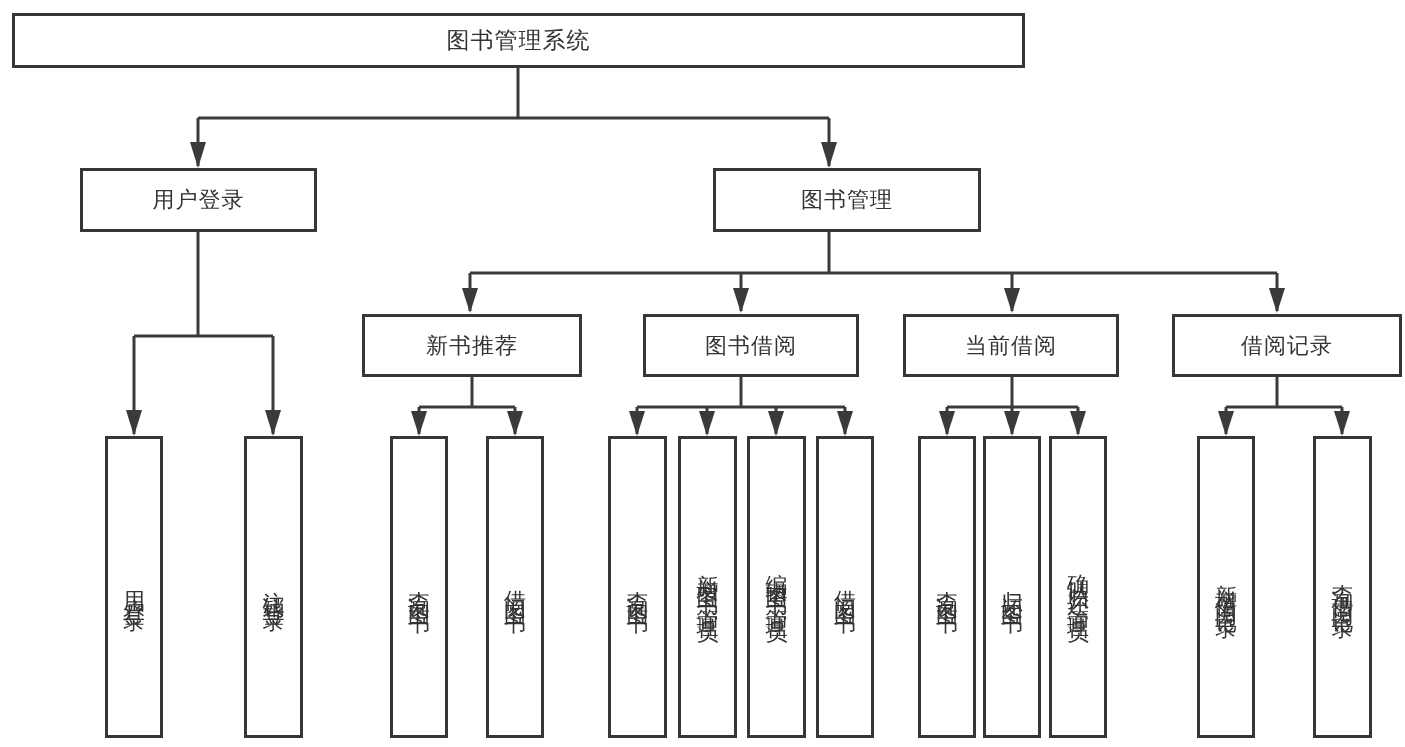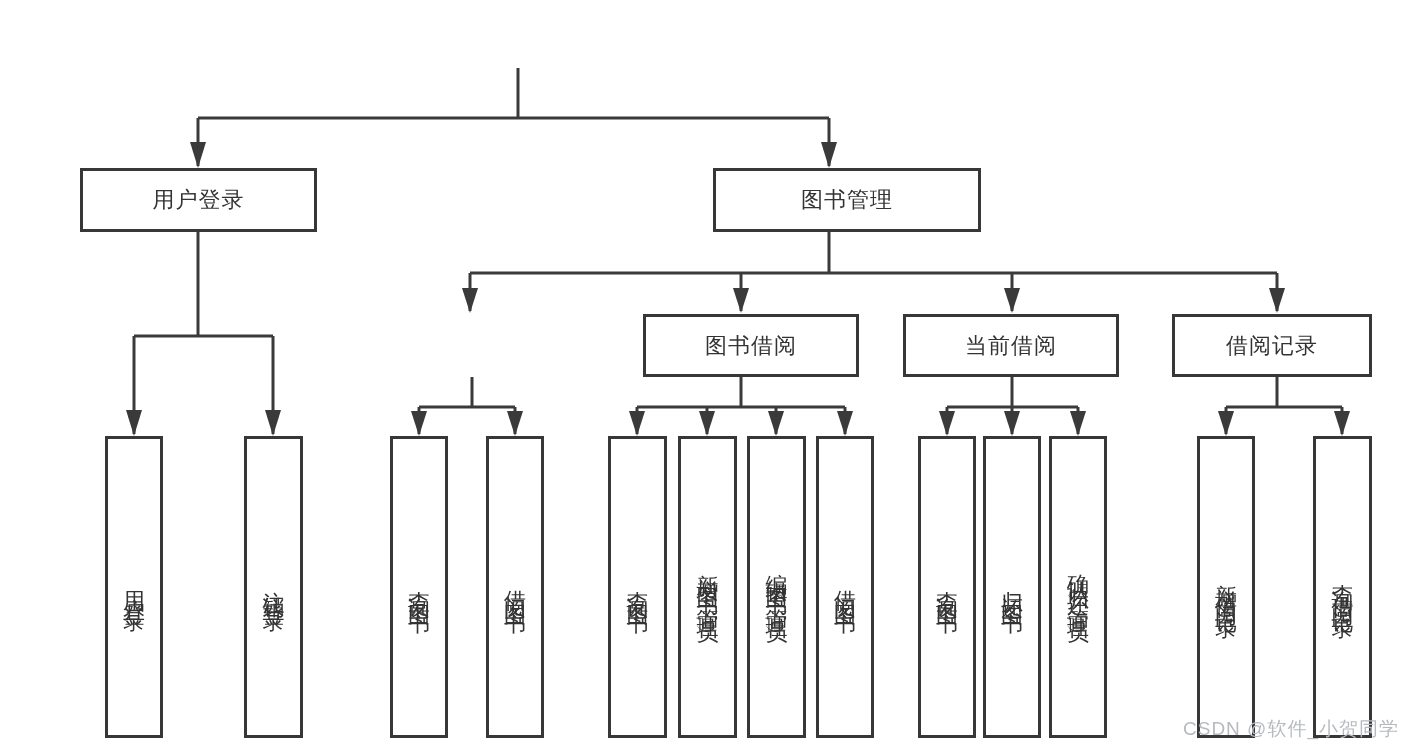--- a/index.html
+++ b/index.html
@@ -134,35 +134,41 @@
     <g>
       <line x1="1277" y1="375" x2="1277" y2="407"></line>
       <line x1="1226" y1="407" x2="1342" y2="407"></line>
       <line x1="1226" y1="407" x2="1226" y2="434"></line>
       <polygon points="1218,411 1234,411 1226,436"></polygon>
       <line x1="1342" y1="407" x2="1342" y2="434"></line>
       <polygon points="1334,411 1350,411 1342,436"></polygon>
     </g>
   </svg>
 
+  <div class="node h root" style="left:12px; top:13px; width:1013px; height:55px;">
+    <span class="lbl">图书管理系统</span>
+  </div>
 
   <div class="node h" style="left:80px; top:168px; width:237px; height:64px;">
     <span class="lbl">用户登录</span>
   </div>
   <div class="node h" style="left:713px; top:168px; width:268px; height:64px;">
     <span class="lbl">图书管理</span>
   </div>
 
+  <div class="node h" style="left:362px; top:314px; width:220px; height:63px;">
+    <span class="lbl">新书推荐</span>
+  </div>
   <div class="node h" style="left:633px; top:314px; width:216px; height:63px;margin-left:10px;">
     <span class="lbl">图书借阅</span>
   </div>
   <div class="node h" style="left:903px; top:314px; width:216px; height:63px;">
     <span class="lbl">当前借阅</span>
   </div>
-  <div class="node h" style="left:1172px; top:314px; width:200px; height:63px;">
+  <div class="node h" style="left:1172px; top:314px; width:230px; height:63px;">
     <span class="lbl">借阅记录</span>
   </div>
 
   <div class="node v" style="left:105px; top:436px; width:58px; height:302px;">
     <span class="lbl">用户登录</span>
   </div>
   <div class="node v" style="left:244px; top:436px; width:59px; height:302px;">
     <span class="lbl">注销登录</span>
   </div>
 
@@ -196,15 +202,14 @@
     <span class="lbl">确认归还（管理员）</span>
   </div>
 
   <div class="node v" style="left:1197px; top:436px; width:58px; height:302px;">
     <span class="lbl">新增借阅记录</span>
   </div>
   <div class="node v" style="left:1313px; top:436px; width:59px; height:302px;">
     <span class="lbl">查询借阅记录</span>
   </div>
 
-  <div class="watermark">CSDN @软件_小贺同学</div>
 
 </div>
 
 </body></html>

